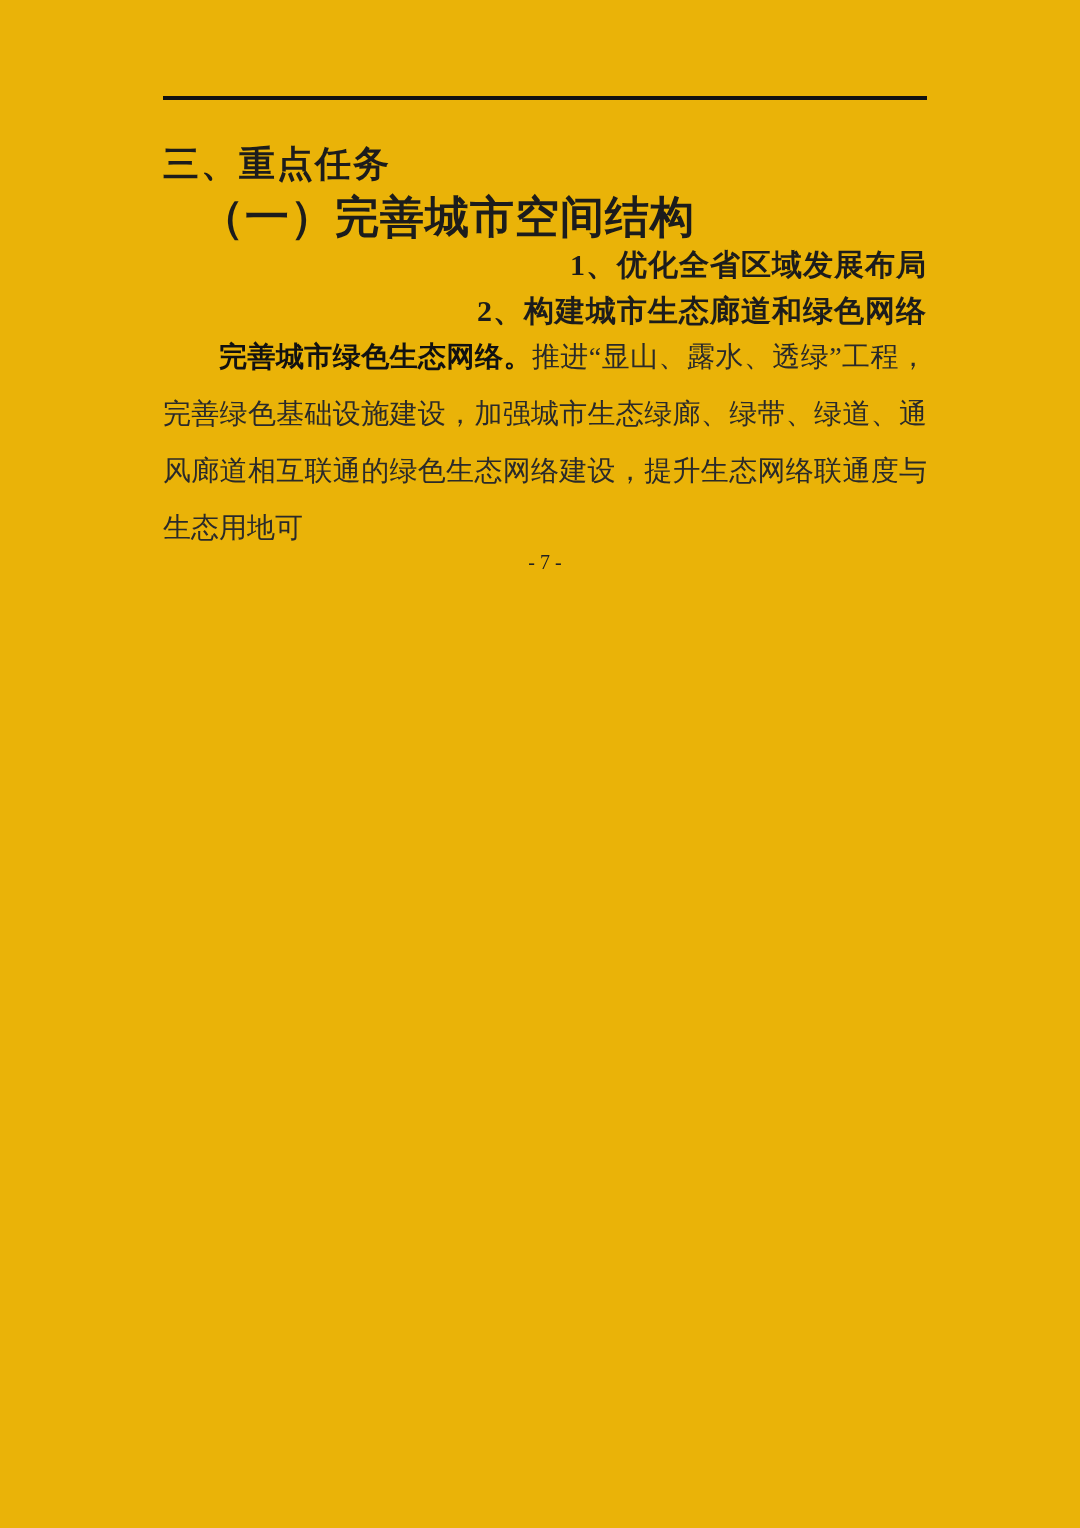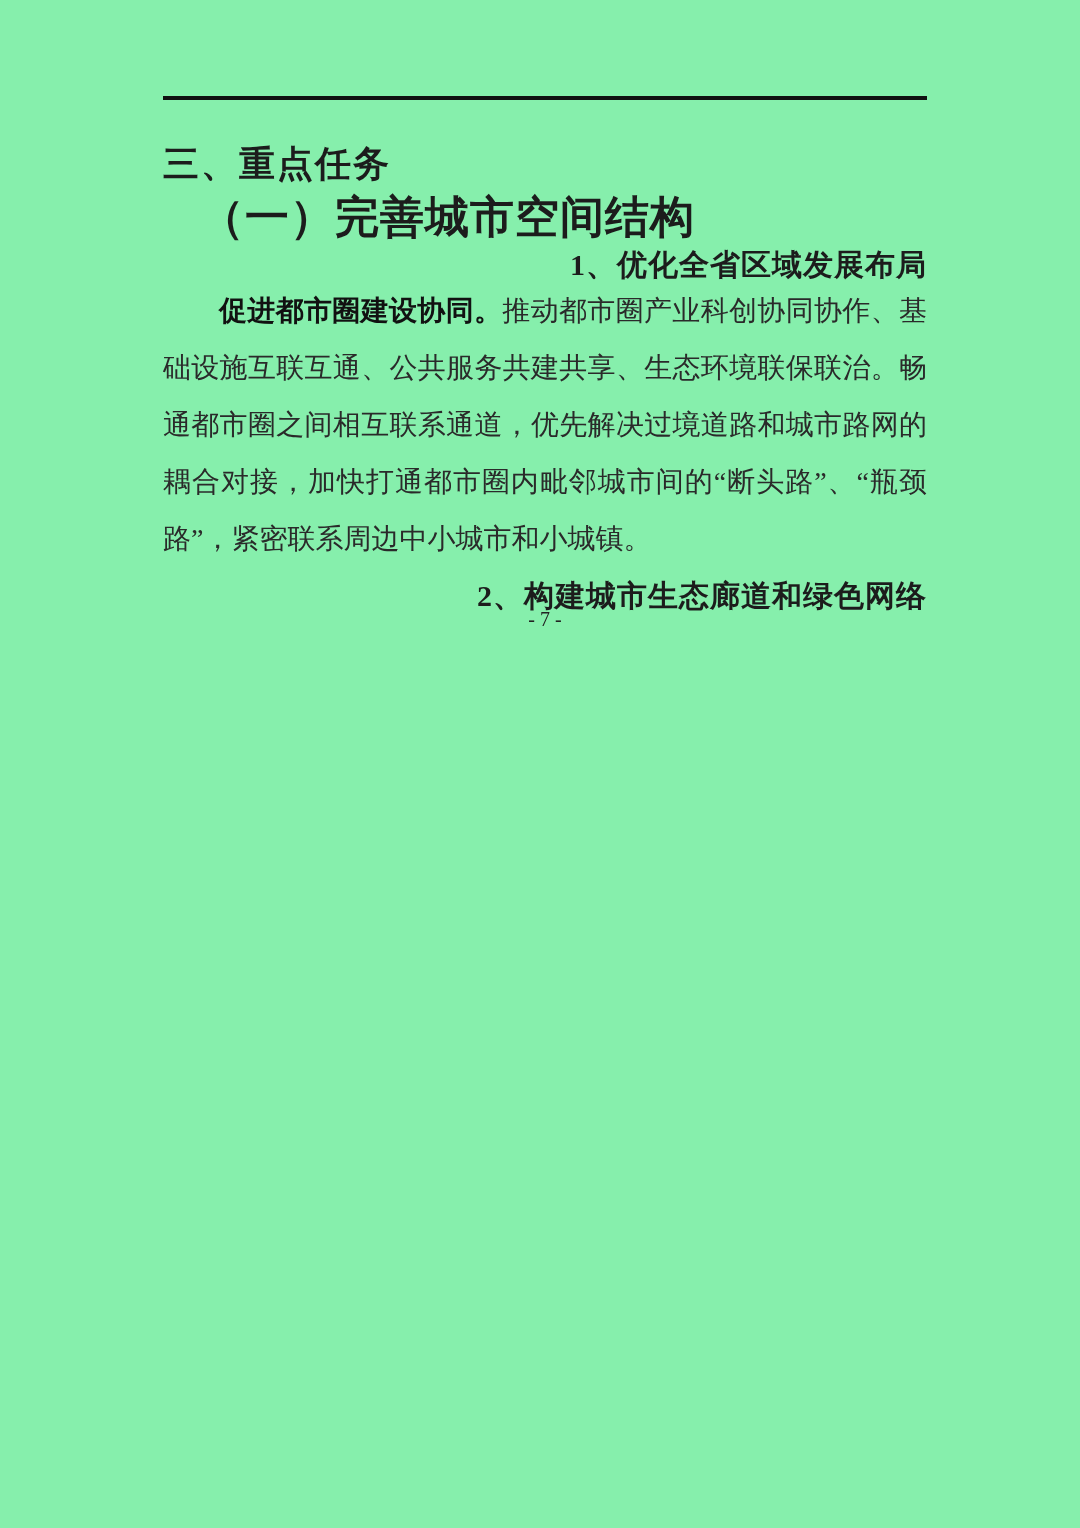--- a/index.html
+++ b/index.html
@@ -5,21 +5,21 @@
   html, body {
     margin: 0;
     padding: 0;
     background: #e8e8e8;
   }
   .page {
     position: relative;
     width: 1080px;
     height: 1528px;
     margin: 0 auto;
-    background: #86efac;
+    background: #eab308;
     color: #1c1c1c;
     overflow: hidden;
     font-family: "Liberation Serif", "DejaVu Serif", serif;
   }
   .content {
     padding: 0 153px 0 163px;
   }
   .header-rule {
     margin-top: 96px;
     height: 4px;
@@ -78,22 +78,22 @@
 
     <div class="header-rule"></div>
 
     <h1 class="h1">三、重点任务</h1>
 
     <h2 class="h2">（一）完善城市空间结构</h2>
 
     <h3 class="h3">1、优化全省区域发展布局</h3>
 
 
-    <p class="para"><span class="lead">促进都市圈建设协同。</span><span>推动都市圈产业科创协同协作、基础设施互联互通、公共服务共建共享、生态环境联保联治。畅通都市圈之间相互联系通道，优先解决过境道路和城市路网的耦合对接，加快打通都市圈内毗邻城市间的“断头路”、“瓶颈路”，紧密联系周边中小城市和小城镇。</span></p>
 
     <h3 class="h3">2、构建城市生态廊道和绿色网络</h3>
 
 
+    <p class="para"><span class="lead">完善城市绿色生态网络。</span><span>推进“显山、露水、透绿”工程，完善绿色基础设施建设，加强城市生态绿廊、绿带、绿道、通风廊道相互联通的绿色生态网络建设，提升生态网络联通度与生态用地可</span></p>
 
     <div class="page-number">- 7 -</div>
 
   </div>
 </div>
 
 </body></html>

